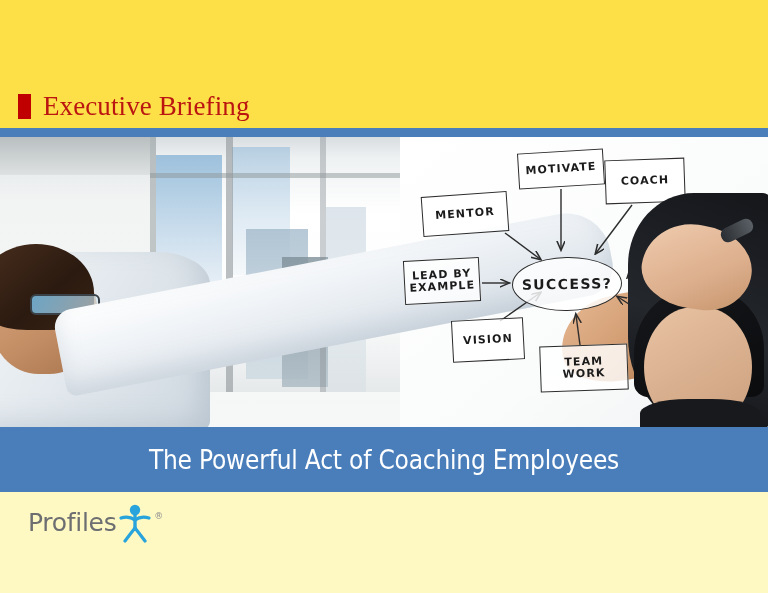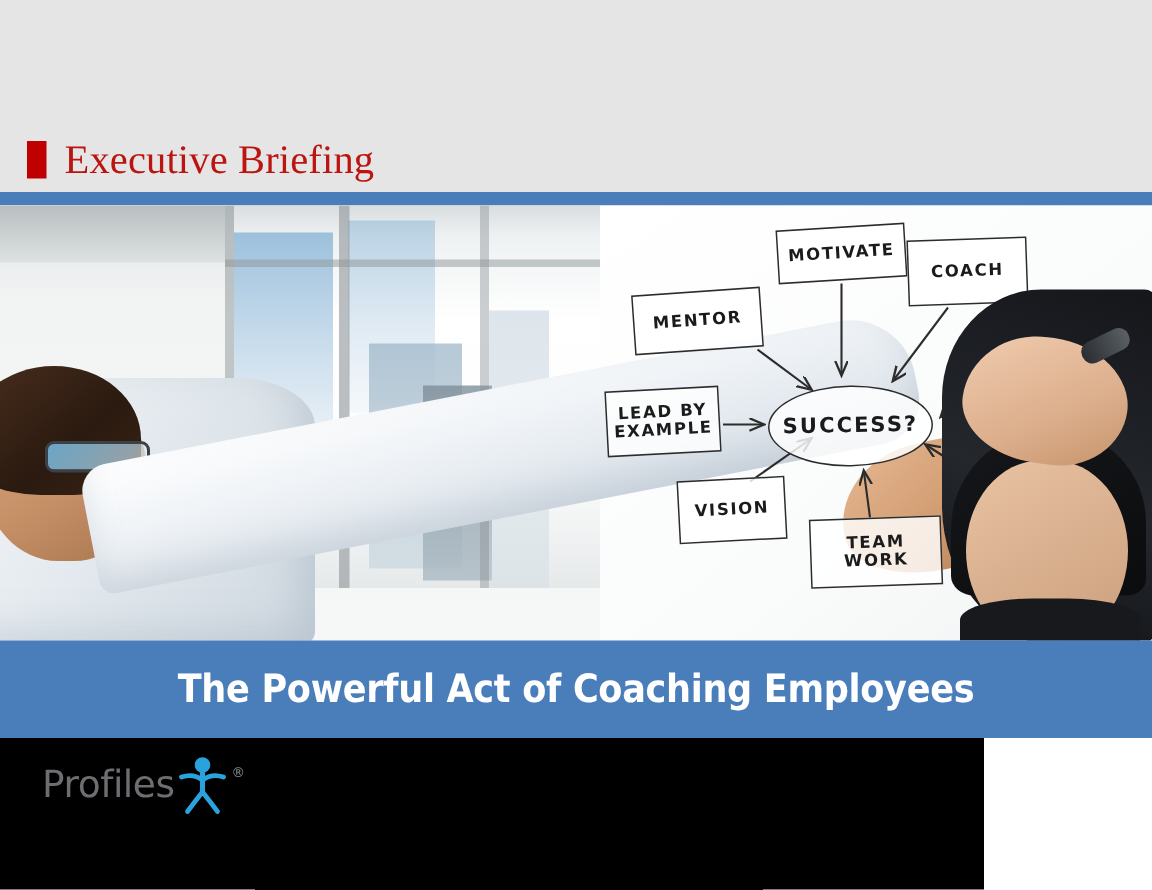--- a/index.html
+++ b/index.html
@@ -14,21 +14,21 @@
     overflow: hidden;
     font-family: "Liberation Sans", sans-serif;
   }
 
   
   #header {
     position: absolute;
     left: 0; top: 0;
     width: 768px;
     height: 128px;
-    background: #e5e5e5;
+    background: #fde047;
   }
   #header-accent {
     position: absolute;
     left: 18px;
     top: 94px;
     width: 13px;
     height: 25px;
     background: #c00000;
   }
   #header-title {
@@ -270,32 +270,32 @@
     height: 65px;
     background: #4a7ebb;
     display: flex;
     align-items: center;
     justify-content: center;
   }
   #deck-title {
     color: #ffffff;
     font-family: "DejaVu Sans Condensed", "Liberation Sans Narrow", "Liberation Sans", sans-serif;
     font-size: 26px;
-    font-weight: 700;
+    font-weight: 400;
     letter-spacing: -0.2px;
     white-space: nowrap;
   }
 
   
   #footer {
     position: absolute;
     left: 0; top: 492px;
-    width: 656px;
+    width: 768px;
     height: 101px;
-    background: #000000;
+    background: #fef9c3;
   }
   #logo {
     position: absolute;
     left: 28px;
     top: 14px;
     display: flex;
     align-items: flex-start;
     height: 44px;
   }
   .logo-word {

